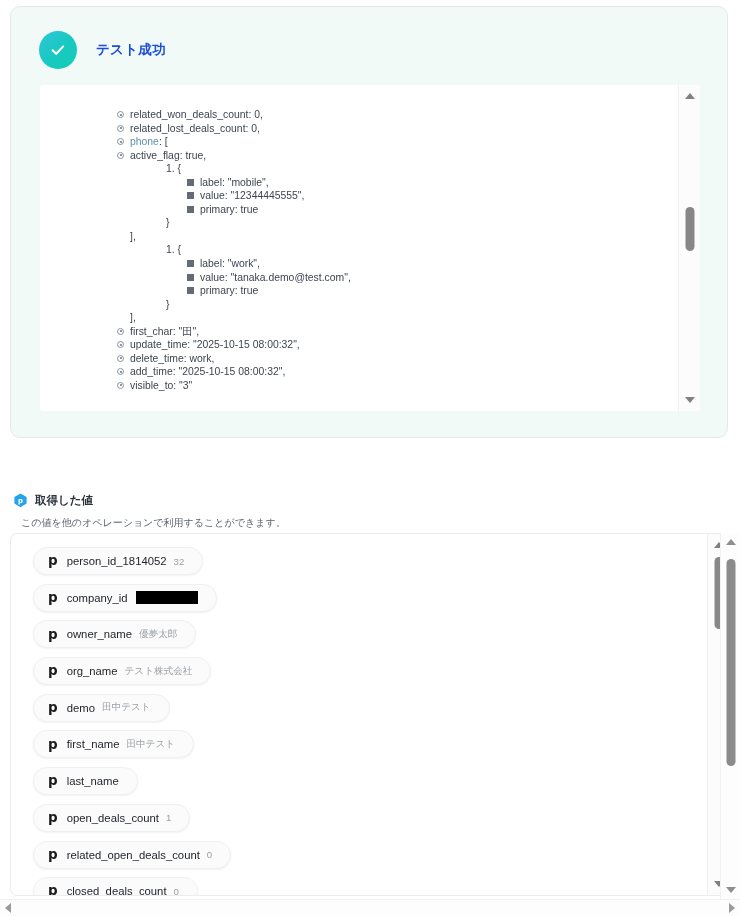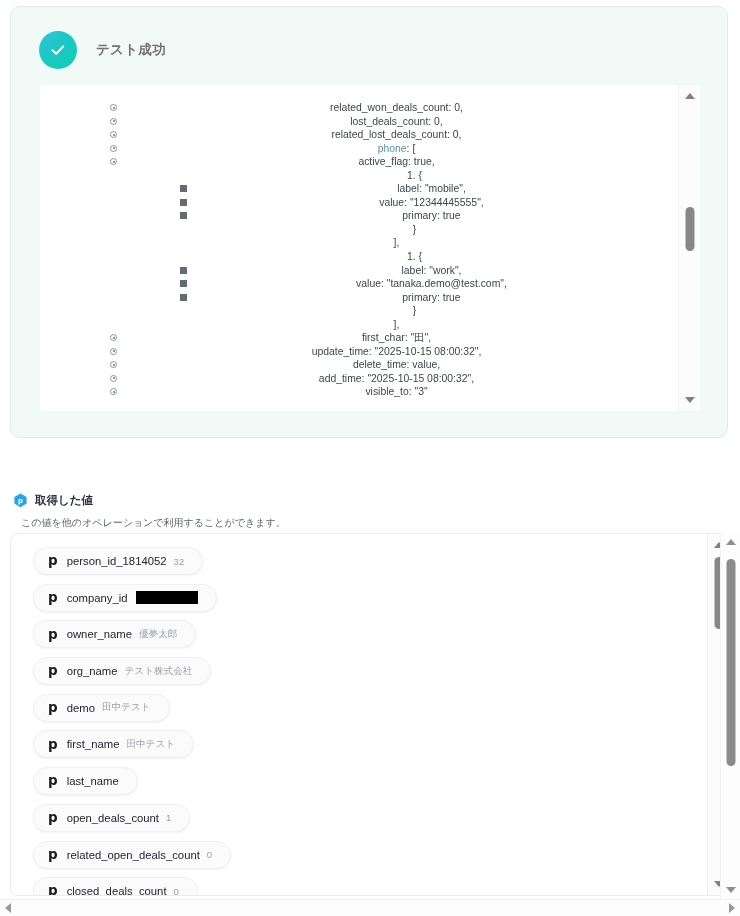--- a/index.html
+++ b/index.html
@@ -29,48 +29,47 @@
     width: 38px; height: 38px; border-radius: 50%;
     background: linear-gradient(135deg, #2ec5d8 0%, #18c9c0 55%, #13cdb6 100%);
     display: flex; align-items: center; justify-content: center;
     flex: 0 0 auto;
   }
   #success-badge svg { display: block; }
   #success-title {
     margin-left: 19px;
     font-size: 13.5px;
     font-weight: bold;
-    color: #737373;
+    color: #1d4ed8;
     letter-spacing: .3px;
   }
 
   
   #json-panel {
     position: absolute;
     left: 29px; top: 78px;
     width: 660px; height: 326px;
     background: #ffffff;
     border-radius: 3px;
     overflow: hidden;
   }
   #json-scroll-area {
     position: absolute;
     left: 0; top: 0; right: 22px; bottom: 0;
     overflow: hidden;
     padding: 8px 0 0 0;
   }
   ul.json-list {
     list-style: none;
-    margin: 8px;
+    margin: 15px;
     padding: 0 0 0 62px;
     font-size: 10.4px;
     line-height: 13.55px;
     color: #3d4550;
     font-family: "Liberation Sans", "DejaVu Sans", sans-serif;
-    text-align: center;
   }
   li.jrow {
     position: relative;
     white-space: nowrap;
     padding-left: 13px;
   }
   li.jrow > .bullet {
     position: absolute;
     left: 0; top: 3px;
     width: 7px; height: 7px;
@@ -240,39 +239,38 @@
         <path d="M4.6 10.3 L8.2 13.8 L15.2 6.4" fill="none" stroke="#ffffff" stroke-width="2.1" stroke-linecap="round" stroke-linejoin="round"></path>
       </svg>
     </div>
     <div id="success-title">テスト成功</div>
   </div>
 
   <div id="json-panel">
     <div id="json-scroll-area">
       <ul class="json-list" id="json-root">
           <li class="jrow" style="margin-left: 0px;"><span class="bullet b-circle"></span><span>related_won_deals_count: 0,</span></li>
-          <li class="jrow" style="margin-left: 0px;"><span class="bullet b-circle"></span><span>lost_deals_count: 0,</span></li>
           <li class="jrow" style="margin-left: 0px;"><span class="bullet b-circle"></span><span>related_lost_deals_count: 0,</span></li>
           <li class="jrow" style="margin-left: 0px;"><span class="bullet b-circle"></span><span><span class="k-link">phone</span>: [</span></li>
           <li class="jrow" style="margin-left: 0px;"><span class="bullet b-circle"></span><span>active_flag: true,</span></li>
           <li class="jrow" style="margin-left: 36px;"><span>1. {</span></li>
           <li class="jrow" style="margin-left: 70px;"><span class="bullet b-square"></span><span>label: "mobile",</span></li>
           <li class="jrow" style="margin-left: 70px;"><span class="bullet b-square"></span><span>value: "12344445555",</span></li>
           <li class="jrow" style="margin-left: 70px;"><span class="bullet b-square"></span><span>primary: true</span></li>
           <li class="jrow" style="margin-left: 36px;"><span>}</span></li>
           <li class="jrow" style="margin-left: 0px;"><span>],</span></li>
           <li class="jrow" style="margin-left: 36px;"><span>1. {</span></li>
           <li class="jrow" style="margin-left: 70px;"><span class="bullet b-square"></span><span>label: "work",</span></li>
           <li class="jrow" style="margin-left: 70px;"><span class="bullet b-square"></span><span>value: "tanaka.demo@test.com",</span></li>
           <li class="jrow" style="margin-left: 70px;"><span class="bullet b-square"></span><span>primary: true</span></li>
           <li class="jrow" style="margin-left: 36px;"><span>}</span></li>
           <li class="jrow" style="margin-left: 0px;"><span>],</span></li>
           <li class="jrow" style="margin-left: 0px;"><span class="bullet b-circle"></span><span>first_char: "田",</span></li>
           <li class="jrow" style="margin-left: 0px;"><span class="bullet b-circle"></span><span>update_time: "2025-10-15 08:00:32",</span></li>
-          <li class="jrow" style="margin-left: 0px;"><span class="bullet b-circle"></span><span>delete_time: value,</span></li>
+          <li class="jrow" style="margin-left: 0px;"><span class="bullet b-circle"></span><span>delete_time: work,</span></li>
           <li class="jrow" style="margin-left: 0px;"><span class="bullet b-circle"></span><span>add_time: "2025-10-15 08:00:32",</span></li>
           <li class="jrow" style="margin-left: 0px;"><span class="bullet b-circle"></span><span>visible_to: "3"</span></li>
         </ul>
     </div>
 
     <div class="vbar">
       <div class="arrow-up"></div>
       <div class="thumb" id="json-thumb" style="top: 121.84px; height: 44.1px;"></div>
       <div class="arrow-dn"></div>
     </div>

